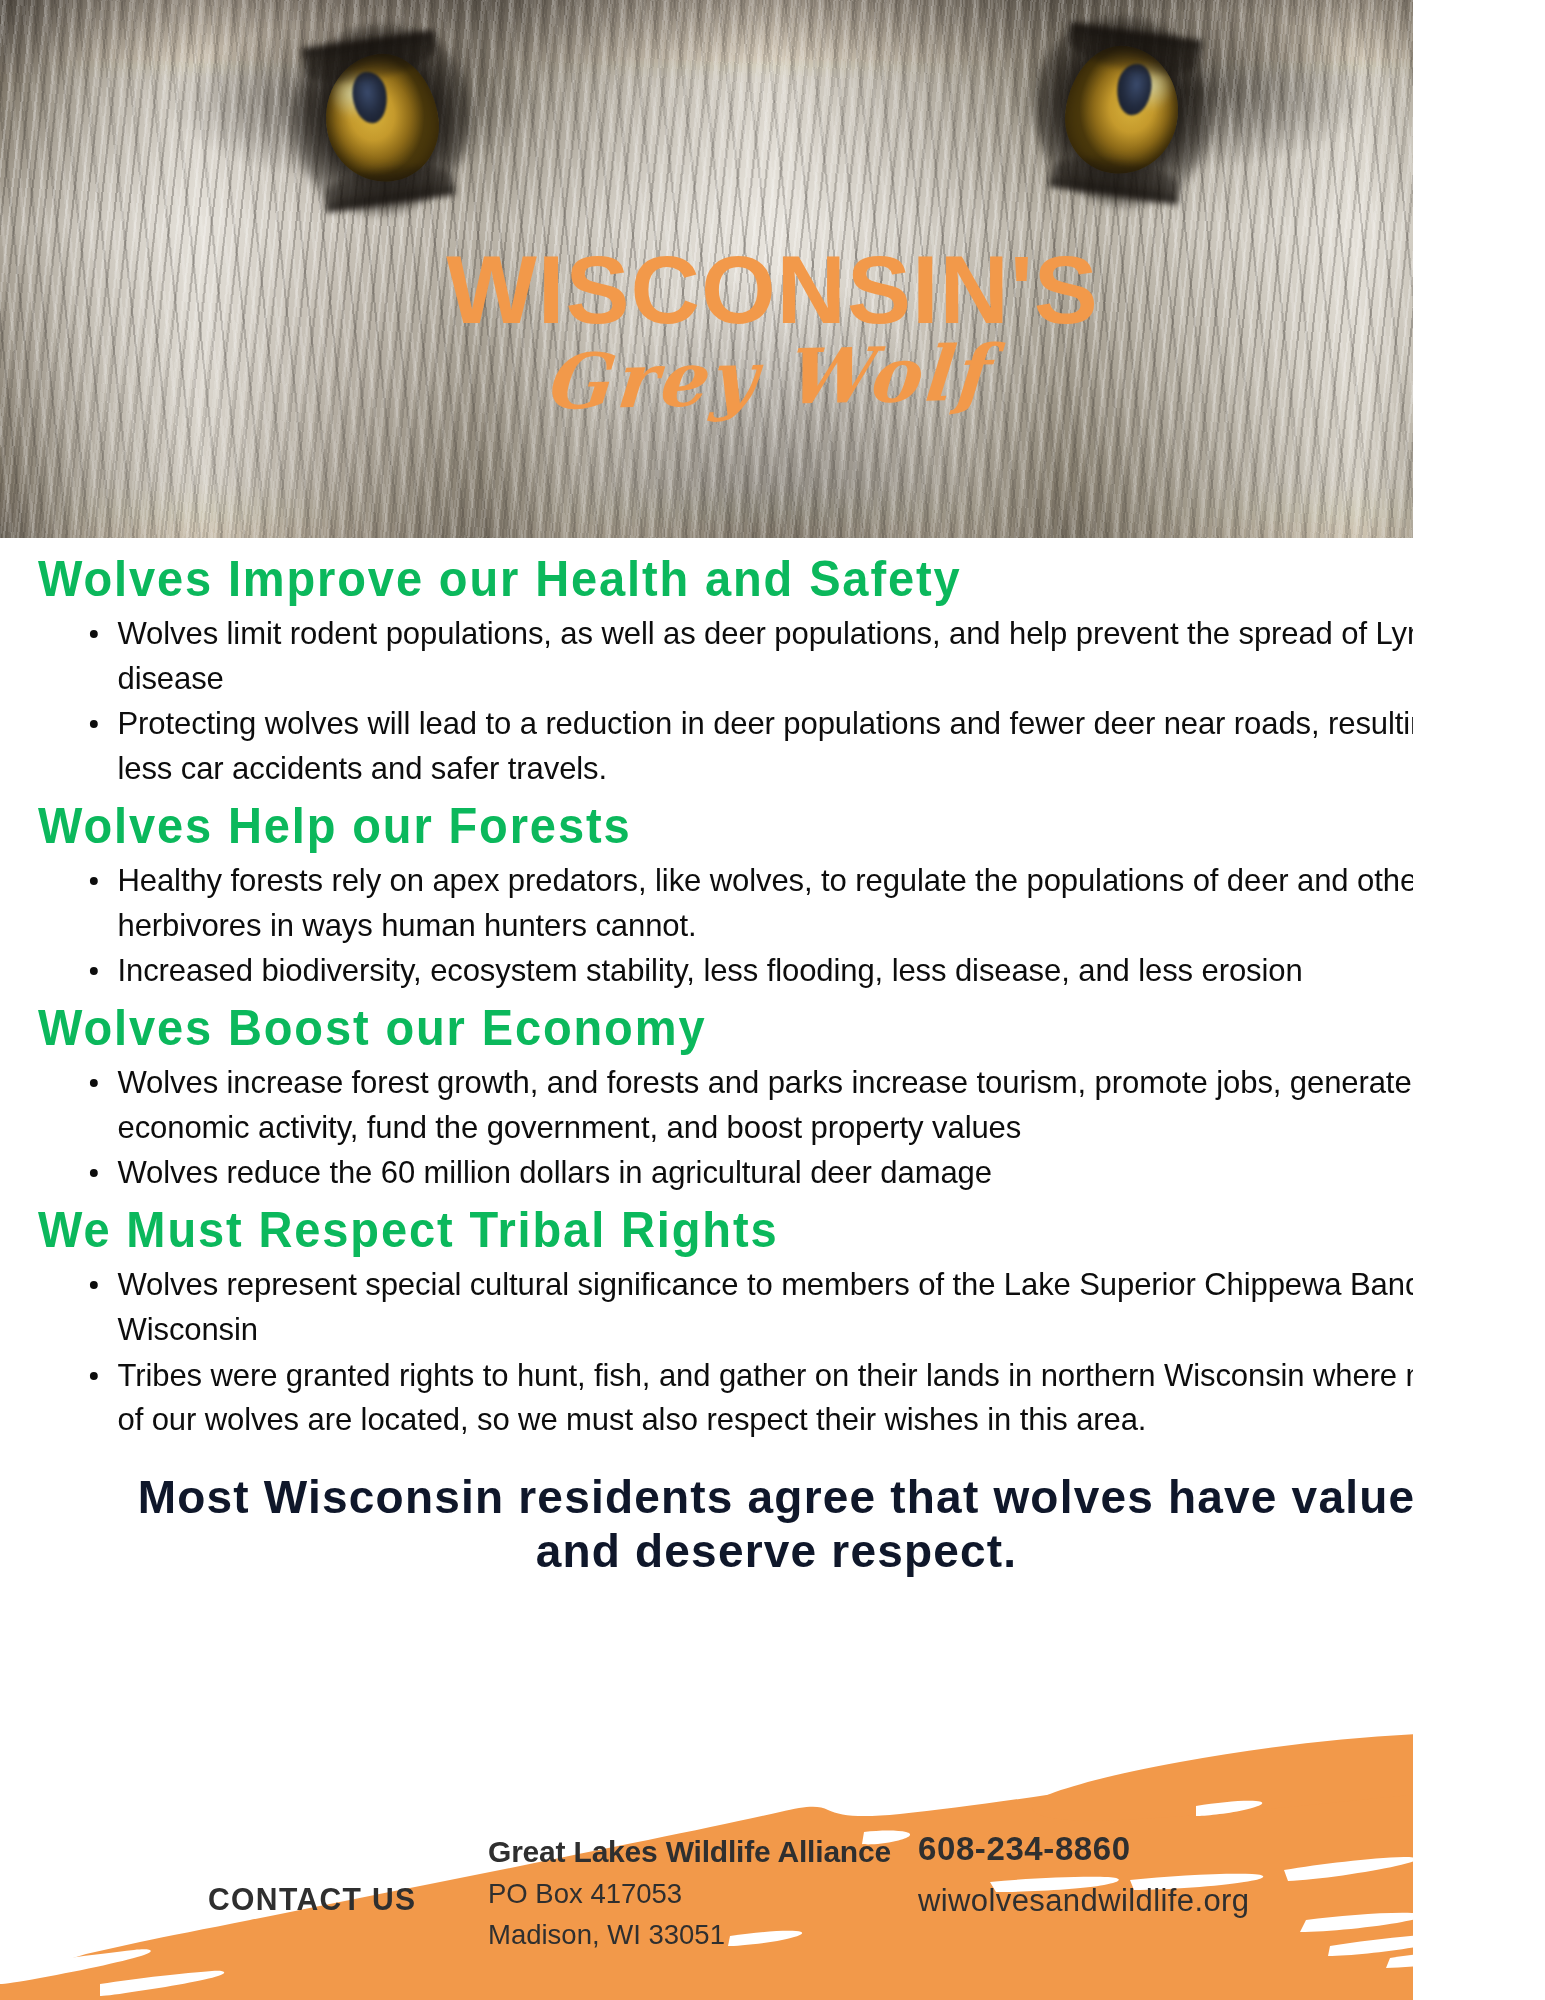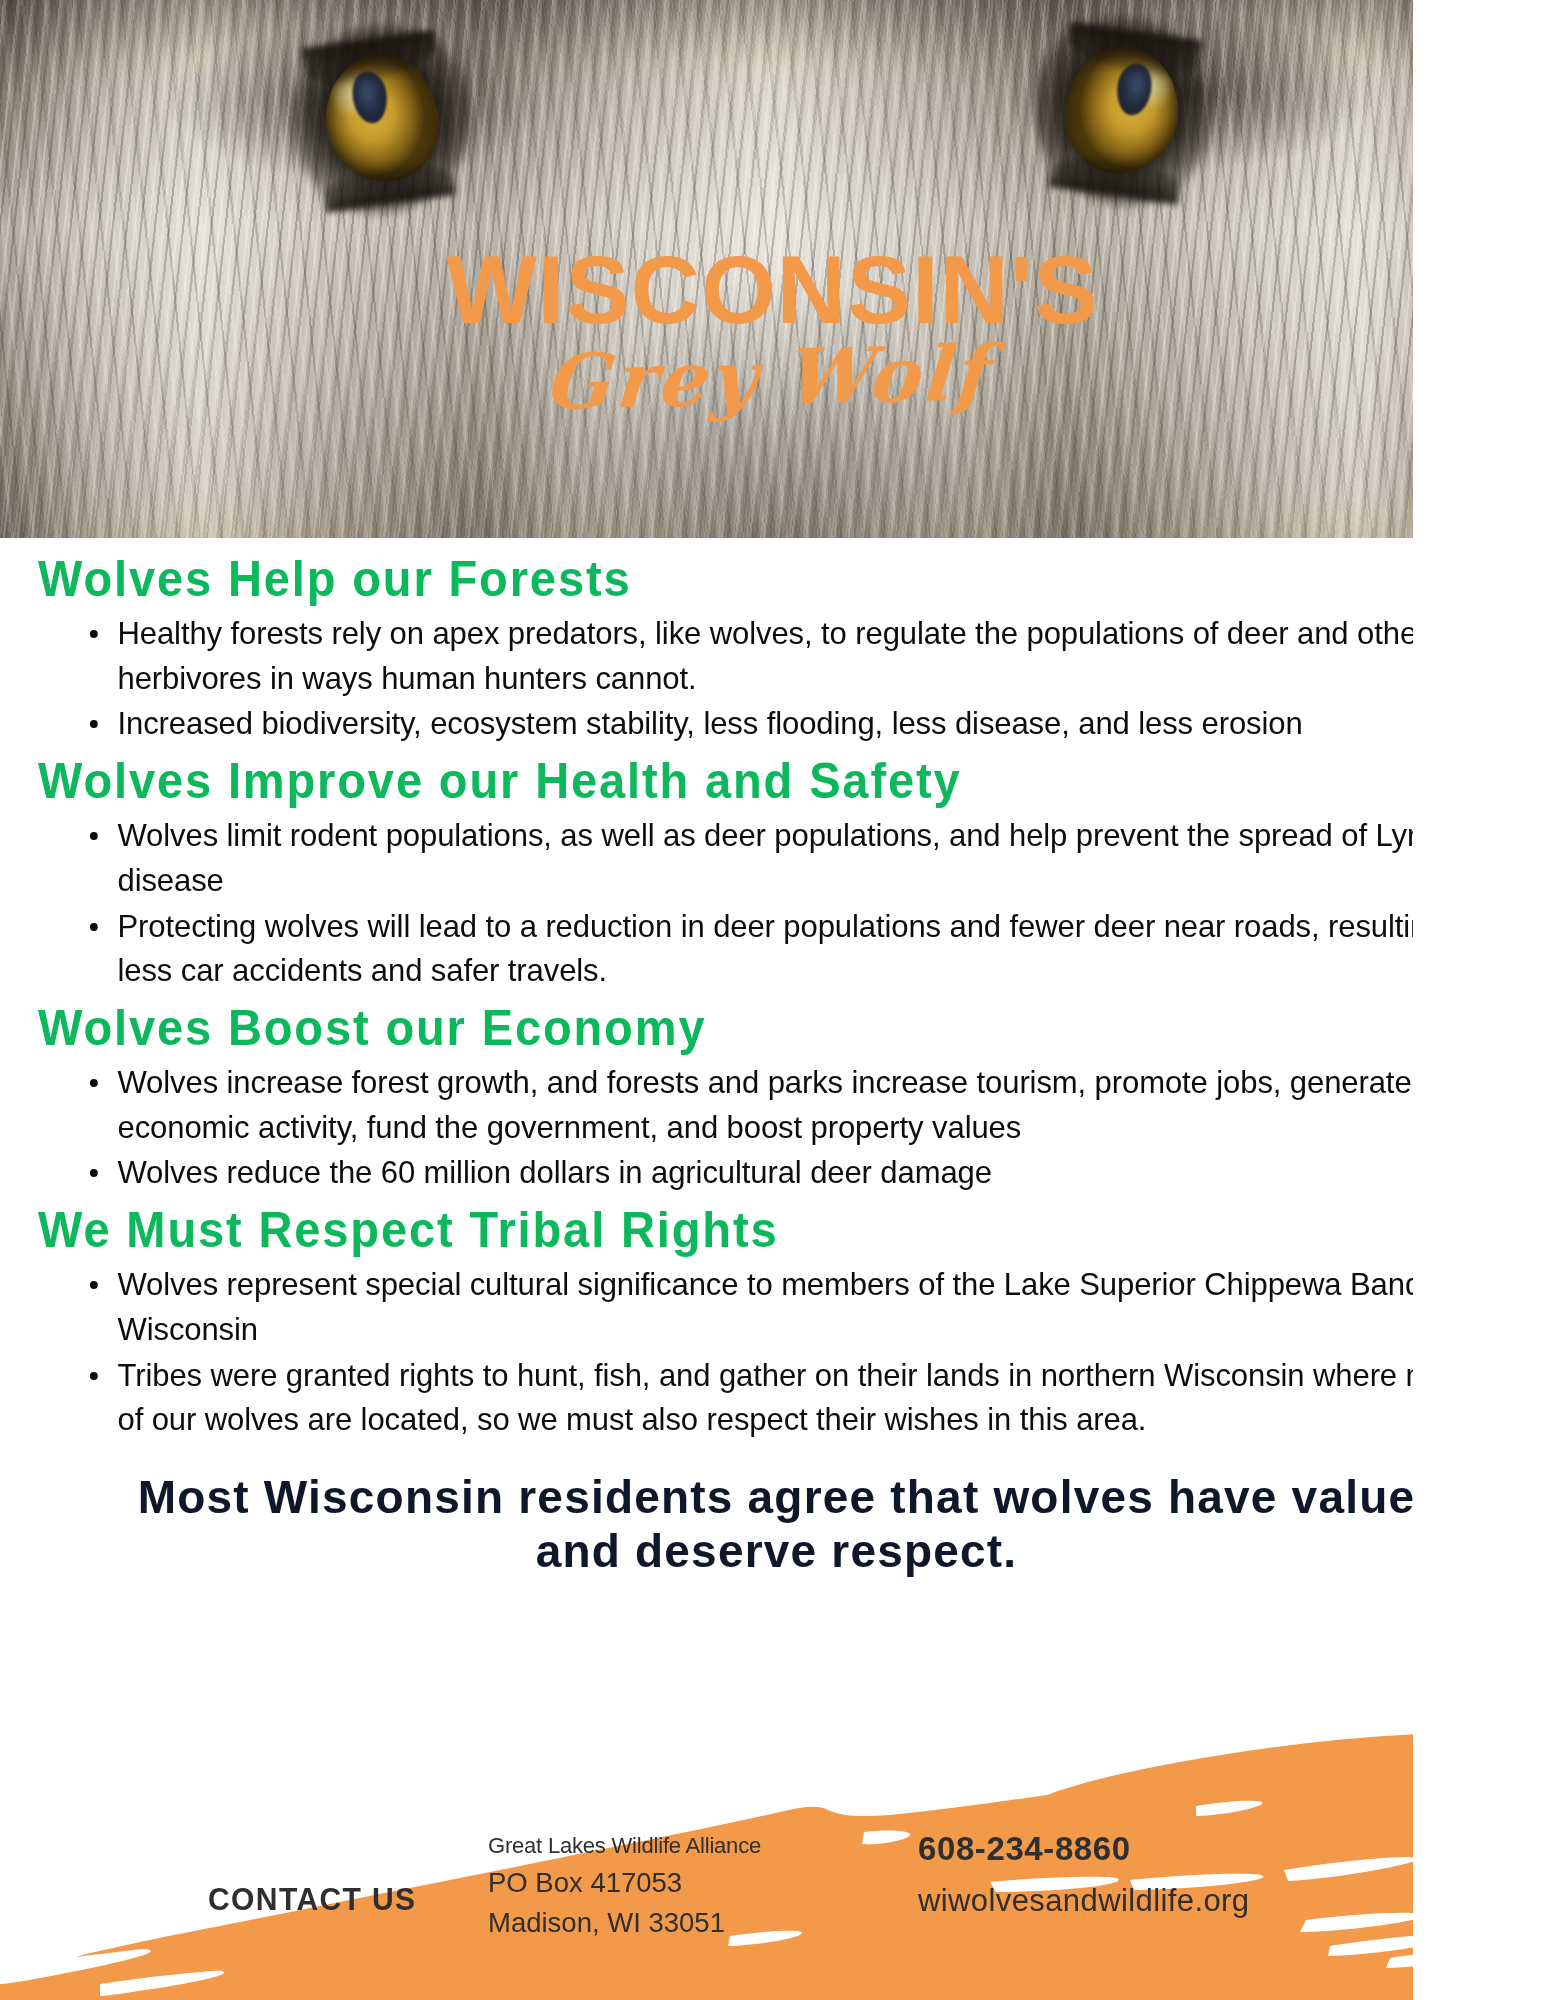--- a/index.html
+++ b/index.html
@@ -264,22 +264,22 @@
 
   .addr-block {
     position: absolute;
     left: 488px;
     top: 120px;
     font-family: "Liberation Sans", sans-serif;
     color: #2f2f2f;
     line-height: 1.48;
   }
   .addr-org {
-    font-weight: 400;
-    font-size: 22px;
+    font-weight: 700;
+    font-size: 30px;
     letter-spacing: -0.2px;
   }
   .addr-line {
     font-weight: 400;
     font-size: 27.5px;
     letter-spacing: 0px;
   }
 
   .web-block {
     position: absolute;
@@ -330,32 +330,32 @@
 
     <div class="hero-title-wrap">
       <span class="hero-title">WISCONSIN'S</span>
       <span class="hero-script">Grey Wolf</span>
     </div>
   </div>
 
   <div class="content">
 
     <div class="section">
+      <div class="sec-head">Wolves Improve our Health and Safety</div>
+      <ul class="bullets">
+        <li>Wolves limit rodent populations, as well as deer populations, and help prevent the spread of Lyme disease</li>
+        <li>Protecting wolves will lead to a reduction in deer populations and fewer deer near roads, resulting in less car accidents and safer travels.</li>
+      </ul>
+    </div>
+
+    <div class="section">
       <div class="sec-head">Wolves Help our Forests</div>
       <ul class="bullets">
         <li>Healthy forests rely on apex predators, like wolves, to regulate the populations of deer and other herbivores in ways human hunters cannot.</li>
         <li>Increased biodiversity, ecosystem stability, less flooding, less disease, and less erosion</li>
-      </ul>
-    </div>
-
-    <div class="section">
-      <div class="sec-head">Wolves Improve our Health and Safety</div>
-      <ul class="bullets">
-        <li>Wolves limit rodent populations, as well as deer populations, and help prevent the spread of Lyme disease</li>
-        <li>Protecting wolves will lead to a reduction in deer populations and fewer deer near roads, resulting in less car accidents and safer travels.</li>
       </ul>
     </div>
 
     <div class="section">
       <div class="sec-head">Wolves Boost our Economy</div>
       <ul class="bullets">
         <li>Wolves increase forest growth, and forests and parks increase tourism, promote jobs, generate economic activity, fund the government, and boost property values</li>
         <li>Wolves reduce the 60 million dollars in agricultural deer damage</li>
       </ul>
     </div>

